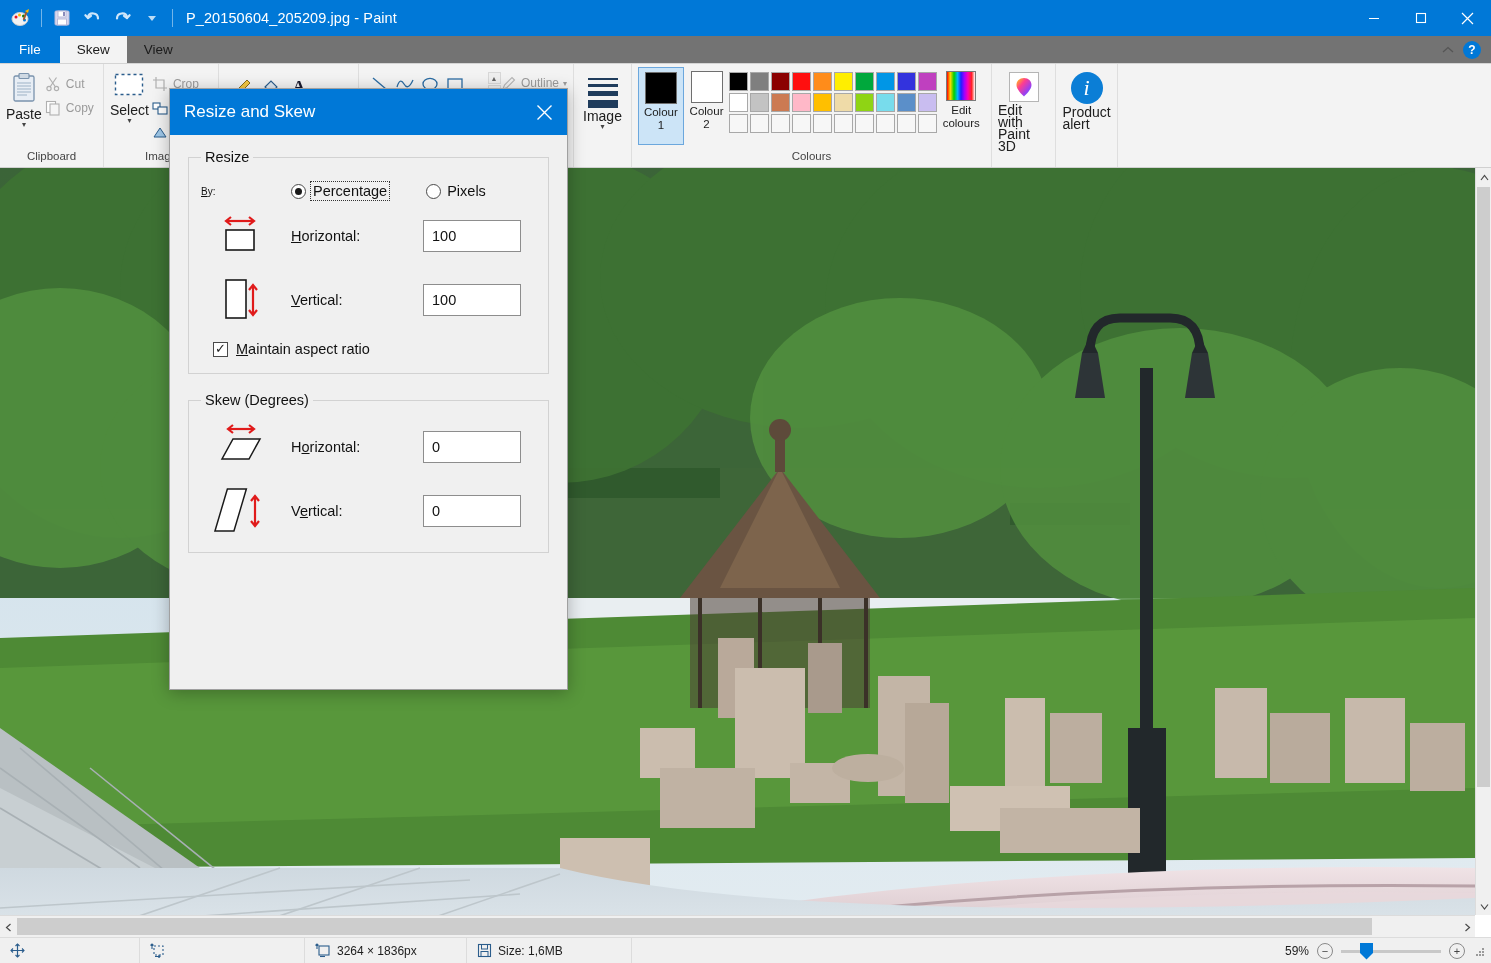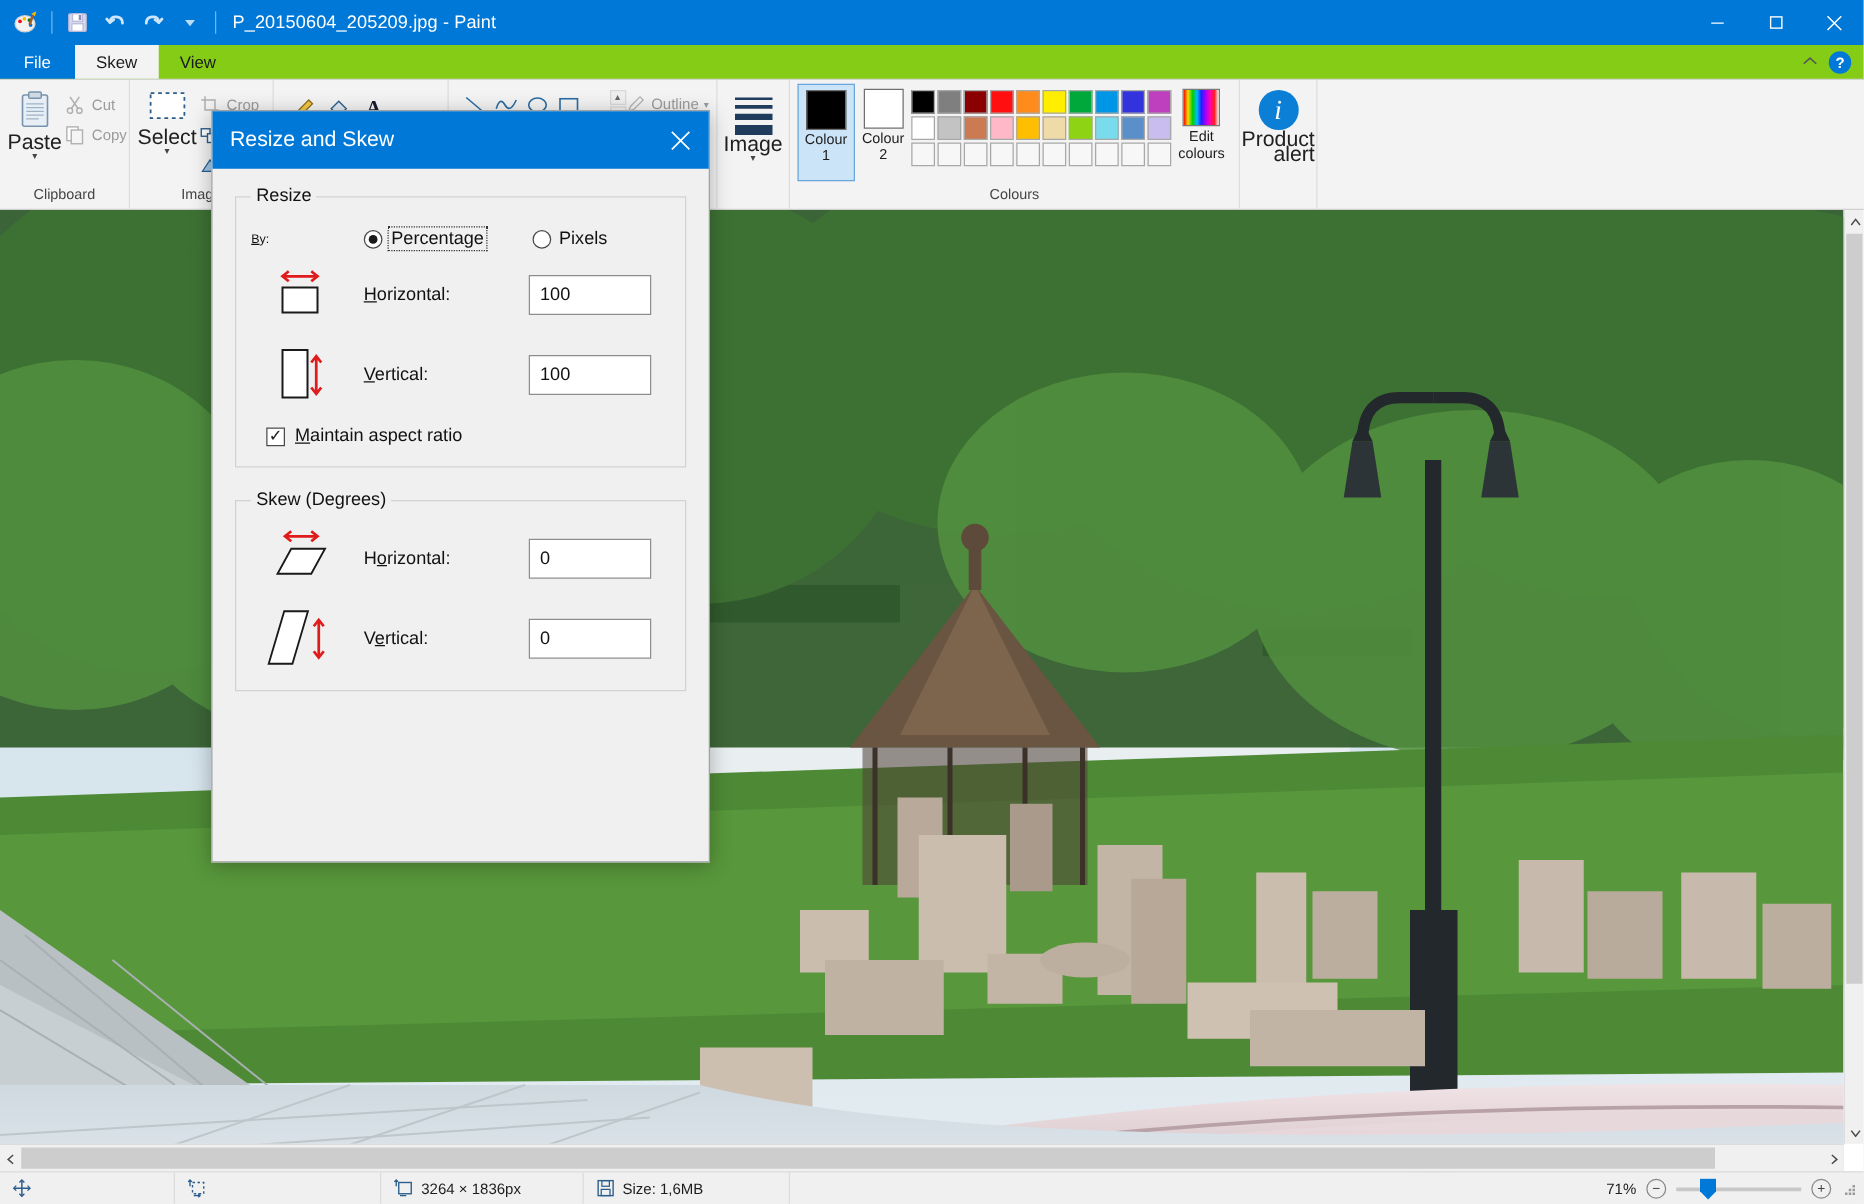--- a/index.html
+++ b/index.html
@@ -43,21 +43,21 @@
   }
   .wc {
     width: 47px; height: 36px;
     display: flex; align-items: center; justify-content: center;
     color: #fff;
   }
 
   
   .tabstrip {
     height: 28px; flex: 0 0 28px;
-    background: #84cc16;
+    background: #737373;
     display: flex; align-items: stretch;
     border-bottom: 1px solid #d4d4d4;
     position: relative;
   }
   .tab {
     padding: 0 17px;
     display: flex; align-items: center;
     font-size: 13.5px; color: #1b1b1b;
     position: relative;
   }
@@ -95,21 +95,21 @@
   }
   .rgroup-body { flex: 1; display: flex; align-items: flex-start; padding: 2px 4px 0 4px; }
   .rgroup-label {
     text-align: center; font-size: 11.5px; color: #444;
     padding-bottom: 16px; height: 17px;
   }
   .bigbtn {
     width: 54px; display: flex; flex-direction: column; align-items: center;
     padding-top: 3px; cursor: default;
   }
-  .bigbtn .lbl { font-size: 17px; color: #202020; margin-top: 2px; text-align: right; line-height: 12px;}
+  .bigbtn .lbl { font-size: 14px; color: #202020; margin-top: 2px; text-align: left; line-height: 12px;}
   .bigbtn .caret { font-size: 8px; color: #444; line-height: 8px; margin-top: 1px;}
   .smallcol { display: flex; flex-direction: column; gap: 2px; padding-top: 4px;}
   .smallbtn {
     display: flex; align-items: center; gap: 5px;
     padding: 2px 6px 2px 3px; font-size: 12px; color: #9b9b9b;
     height: 22px;
   }
   .smallbtn.enabled { color: #1c1c1c; }
   .tool {
     width: 28px; height: 28px;
@@ -643,20 +643,44 @@
           <div class="rainbow"></div>
           <div class="lbl" style="font-size:11.5px;color:#1c1c1c;text-align:center;line-height:13px;margin-top:3px;">
             <span>Edit</span><br>
             <span>colours</span>
           </div>
         </div>
       </div>
       <div class="rgroup-label">Colours</div>
     </div>
 
+    <div class="rgroup" style="width:64px;border-right:1px solid #dedede;">
+      <div class="rgroup-body" style="justify-content:center;">
+        <div class="bigbtn" style="width:58px;">
+          <div class="p3d-icon">
+            <svg width="22" height="22" viewBox="0 0 22 22">
+              <defs>
+                <linearGradient id="p3g" x1="0" y1="0" x2="1" y2="1">
+                  <stop offset="0%" stop-color="#ffd400"></stop>
+                  <stop offset="35%" stop-color="#ff3d8f"></stop>
+                  <stop offset="70%" stop-color="#9b3ff0"></stop>
+                  <stop offset="100%" stop-color="#3a7bff"></stop>
+                </linearGradient>
+              </defs>
+              <path d="M11 2 C15.5 2 18.5 5 18.5 9 C18.5 13.5 13 18.5 11 20.5 C9 18.5 3.5 13.5 3.5 9 C3.5 5 6.5 2 11 2 Z" fill="url(#p3g)"></path>
+            </svg>
+          </div>
+          <div class="lbl">
+            <span>Edit with</span><br>
+            <span>Paint 3D</span>
+          </div>
+        </div>
+      </div>
+      <div class="rgroup-label"></div>
+    </div>
 
     <div class="rgroup" style="width:62px;">
       <div class="rgroup-body" style="justify-content:center;">
         <div class="bigbtn" style="width:56px;">
           <div class="infoblue">i</div>
           <div class="lbl">
             <span>Product</span><br>
             <span>alert</span>
           </div>
         </div>
@@ -832,21 +856,21 @@
       <svg width="15" height="15" viewBox="0 0 15 15">
         <rect x="1.5" y="1.5" width="12" height="12" fill="none" stroke="#2b5d8c" stroke-width="1.1"></rect>
         <rect x="4.5" y="1.5" width="6" height="4.5" fill="none" stroke="#2b5d8c" stroke-width="1"></rect>
         <rect x="4" y="8.5" width="7" height="5" fill="none" stroke="#2b5d8c" stroke-width="1"></rect>
       </svg>
       <span>Size: 1,6MB</span>
     </div>
     <div class="scell" style="flex:1;border-right:none;"></div>
 
     <div class="zoomzone">
-      <span>71%</span>
+      <span>59%</span>
       <div class="zbtn">−</div>
       <div class="ztrack">
         <div class="zthumb"></div>
       </div>
       <div class="zbtn">+</div>
       <div style="width:12px;height:12px;">
         <svg width="12" height="12" viewBox="0 0 12 12">
           <g fill="#9a9a9a">
             <rect x="9" y="9" width="2" height="2"></rect>
               <rect x="6" y="9" width="2" height="2"></rect>

